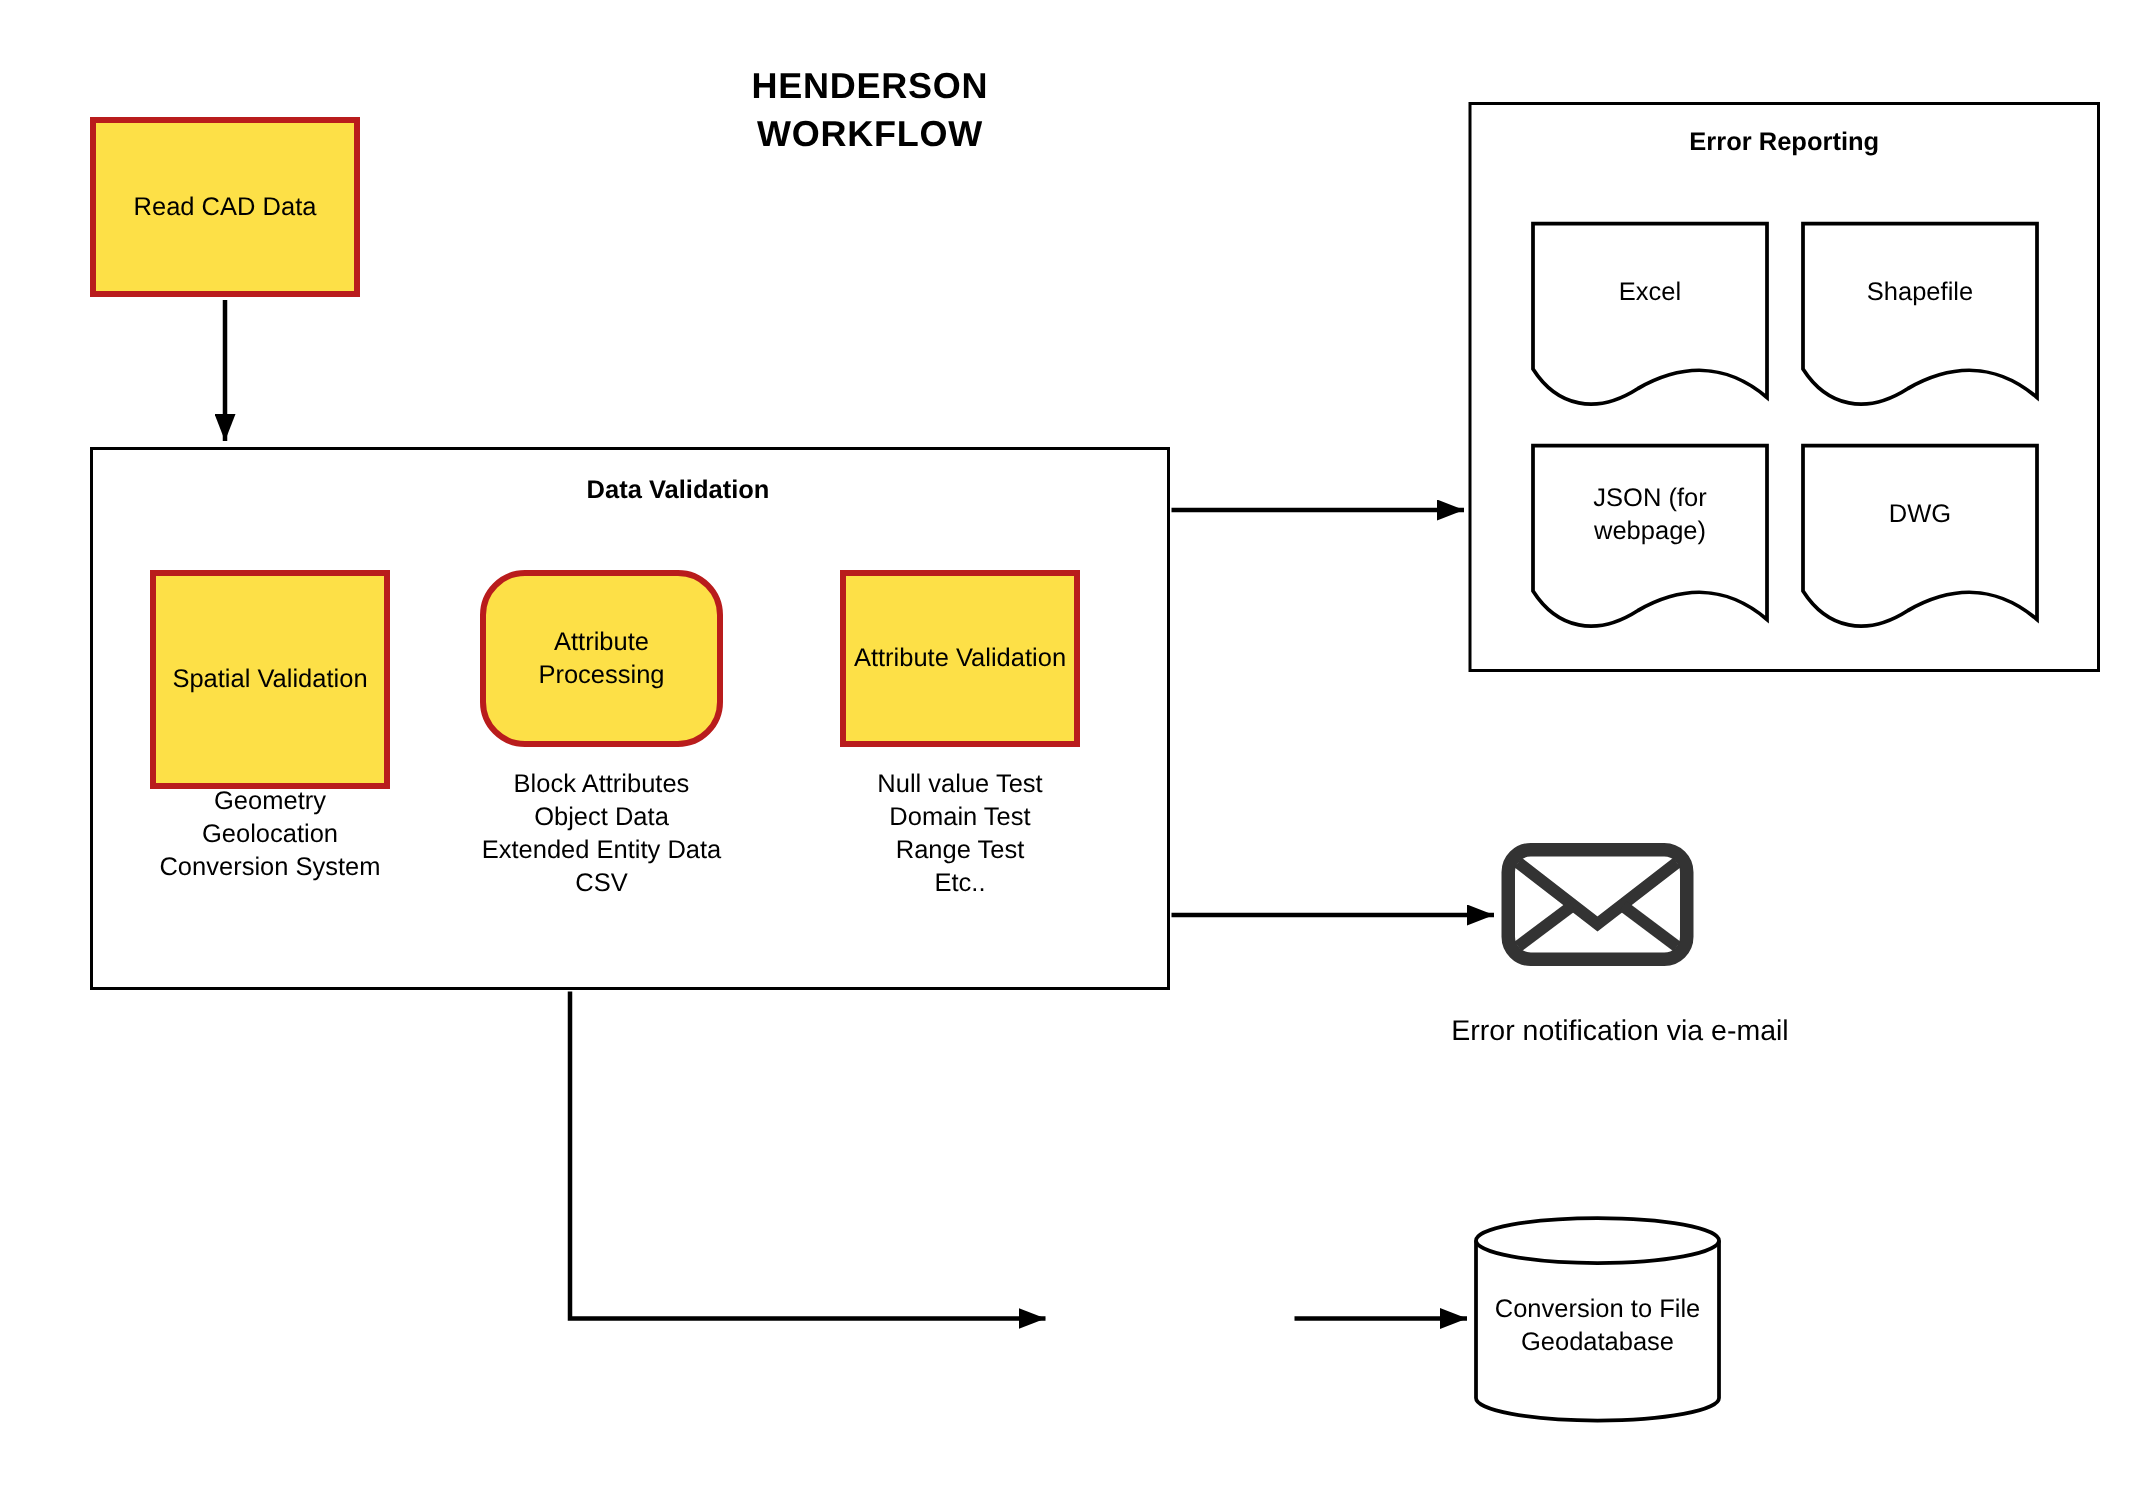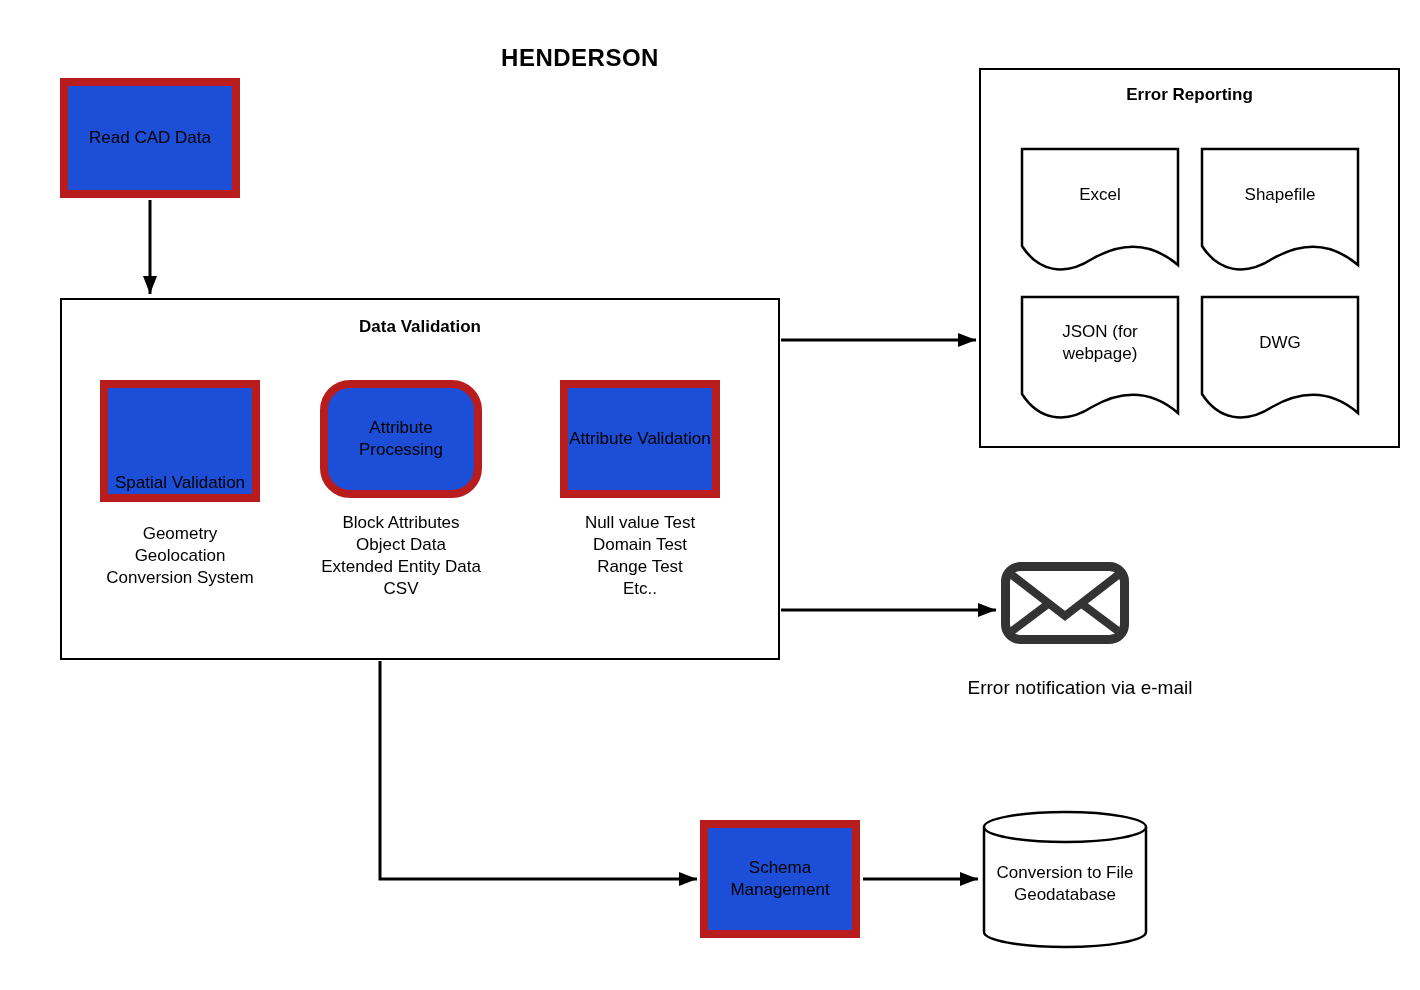--- a/index.html
+++ b/index.html
@@ -22,22 +22,22 @@
   #connectors {
     position: absolute;
     left: 0; top: 0;
     width: 1420px; height: 990px;
     pointer-events: none;
   }
 
   
   .node-box {
     position: absolute;
-    border: 8px solid #b91c1c;
-    background: #1d4ed8;
+    border: 4px solid #b91c1c;
+    background: #fde047;
     display: flex;
     align-items: center;
     justify-content: center;
     text-align: center;
     font-size: 17px;
     line-height: 22px;
     box-sizing: border-box;
   }
   .node-box .wrap-label { display: inline-block; }
 
@@ -135,30 +135,31 @@
     <path d="M242,439 L297,439" fill="none" stroke="#000000" stroke-width="3" marker-end="url(#arrowhead)"></path>
     <path d="M464,439 L537,439" fill="none" stroke="#000000" stroke-width="3" marker-end="url(#arrowhead)"></path>
     <path d="M761,340 L956,340" fill="none" stroke="#000000" stroke-width="3" marker-end="url(#arrowhead)"></path>
     <path d="M761,610 L976,610" fill="none" stroke="#000000" stroke-width="3" marker-end="url(#arrowhead)"></path>
     <path d="M360,661 L360,879 L677,879" fill="none" stroke="#000000" stroke-width="3" marker-end="url(#arrowhead)"></path>
     <path d="M843,879 L958,879" fill="none" stroke="#000000" stroke-width="3" marker-end="url(#arrowhead)"></path>
   </svg>
 
   <div id="diagram-title">
     <div>HENDERSON</div>
+    <div>WORKFLOW</div>
   </div>
 
   <div class="node-box" style="left:40px; top:78px; width:180px; height:120px;">
     <span>Read CAD Data</span>
   </div>
 
   <div class="group-box" style="left:40px; top:298px; width:720px; height:362px;"></div>
-  <div class="group-title" style="left:40px; top:316px; width:720px;">Data Validation</div>
-
-  <div class="node-box" style="left:80px; top:380px; width:160px; height:122px;align-items:flex-end;">
+  <div class="group-title" style="left:40px; top:316px; width:720px;padding-left:32px;">Data Validation</div>
+
+  <div class="node-box" style="left:80px; top:380px; width:160px; height:146px;">
     <span>Spatial Validation</span>
   </div>
 
   <div class="node-box" style="left:300px; top:380px; width:162px; height:118px;border-radius:30px;">
     <span class="wrap-label" style="width:112px;">Attribute Processing</span>
   </div>
 
   <div class="node-box" style="left:540px; top:380px; width:160px; height:118px;">
     <span>Attribute Validation</span>
   </div>
@@ -223,23 +224,20 @@
   </div>
 
   <svg id="envelope" viewBox="0 0 130 84" xmlns="http://www.w3.org/2000/svg">
     <rect x="5.5" y="5.5" width="119" height="73" rx="15" fill="#ffffff" stroke="#333333" stroke-width="9"></rect>
     <path d="M12,14 L65,55 L118,14" fill="none" stroke="#333333" stroke-width="8"></path>
     <path d="M12,70 L48,43" fill="none" stroke="#333333" stroke-width="8"></path>
     <path d="M118,70 L82,43" fill="none" stroke="#333333" stroke-width="8"></path>
   </svg>
   <div id="email-caption">Error notification via e-mail</div>
 
-  <div class="node-box" style="left:680px; top:820px; width:160px; height:118px;">
-    <span class="wrap-label" style="width:120px;">Schema Management</span>
-  </div>
 
   <svg id="geodatabase-shape" viewBox="0 0 166 140" xmlns="http://www.w3.org/2000/svg">
     <path d="M2,17 L2,122 A81,15 0 0 0 164,122 L164,17" fill="#ffffff" stroke="#000000" stroke-width="2.5"></path>
     <ellipse cx="83" cy="17" rx="81" ry="15" fill="#ffffff" stroke="#000000" stroke-width="2.5"></ellipse>
   </svg>
   <div id="geodatabase-label">
     <span>Conversion to File Geodatabase</span>
   </div>
 
 </div>

